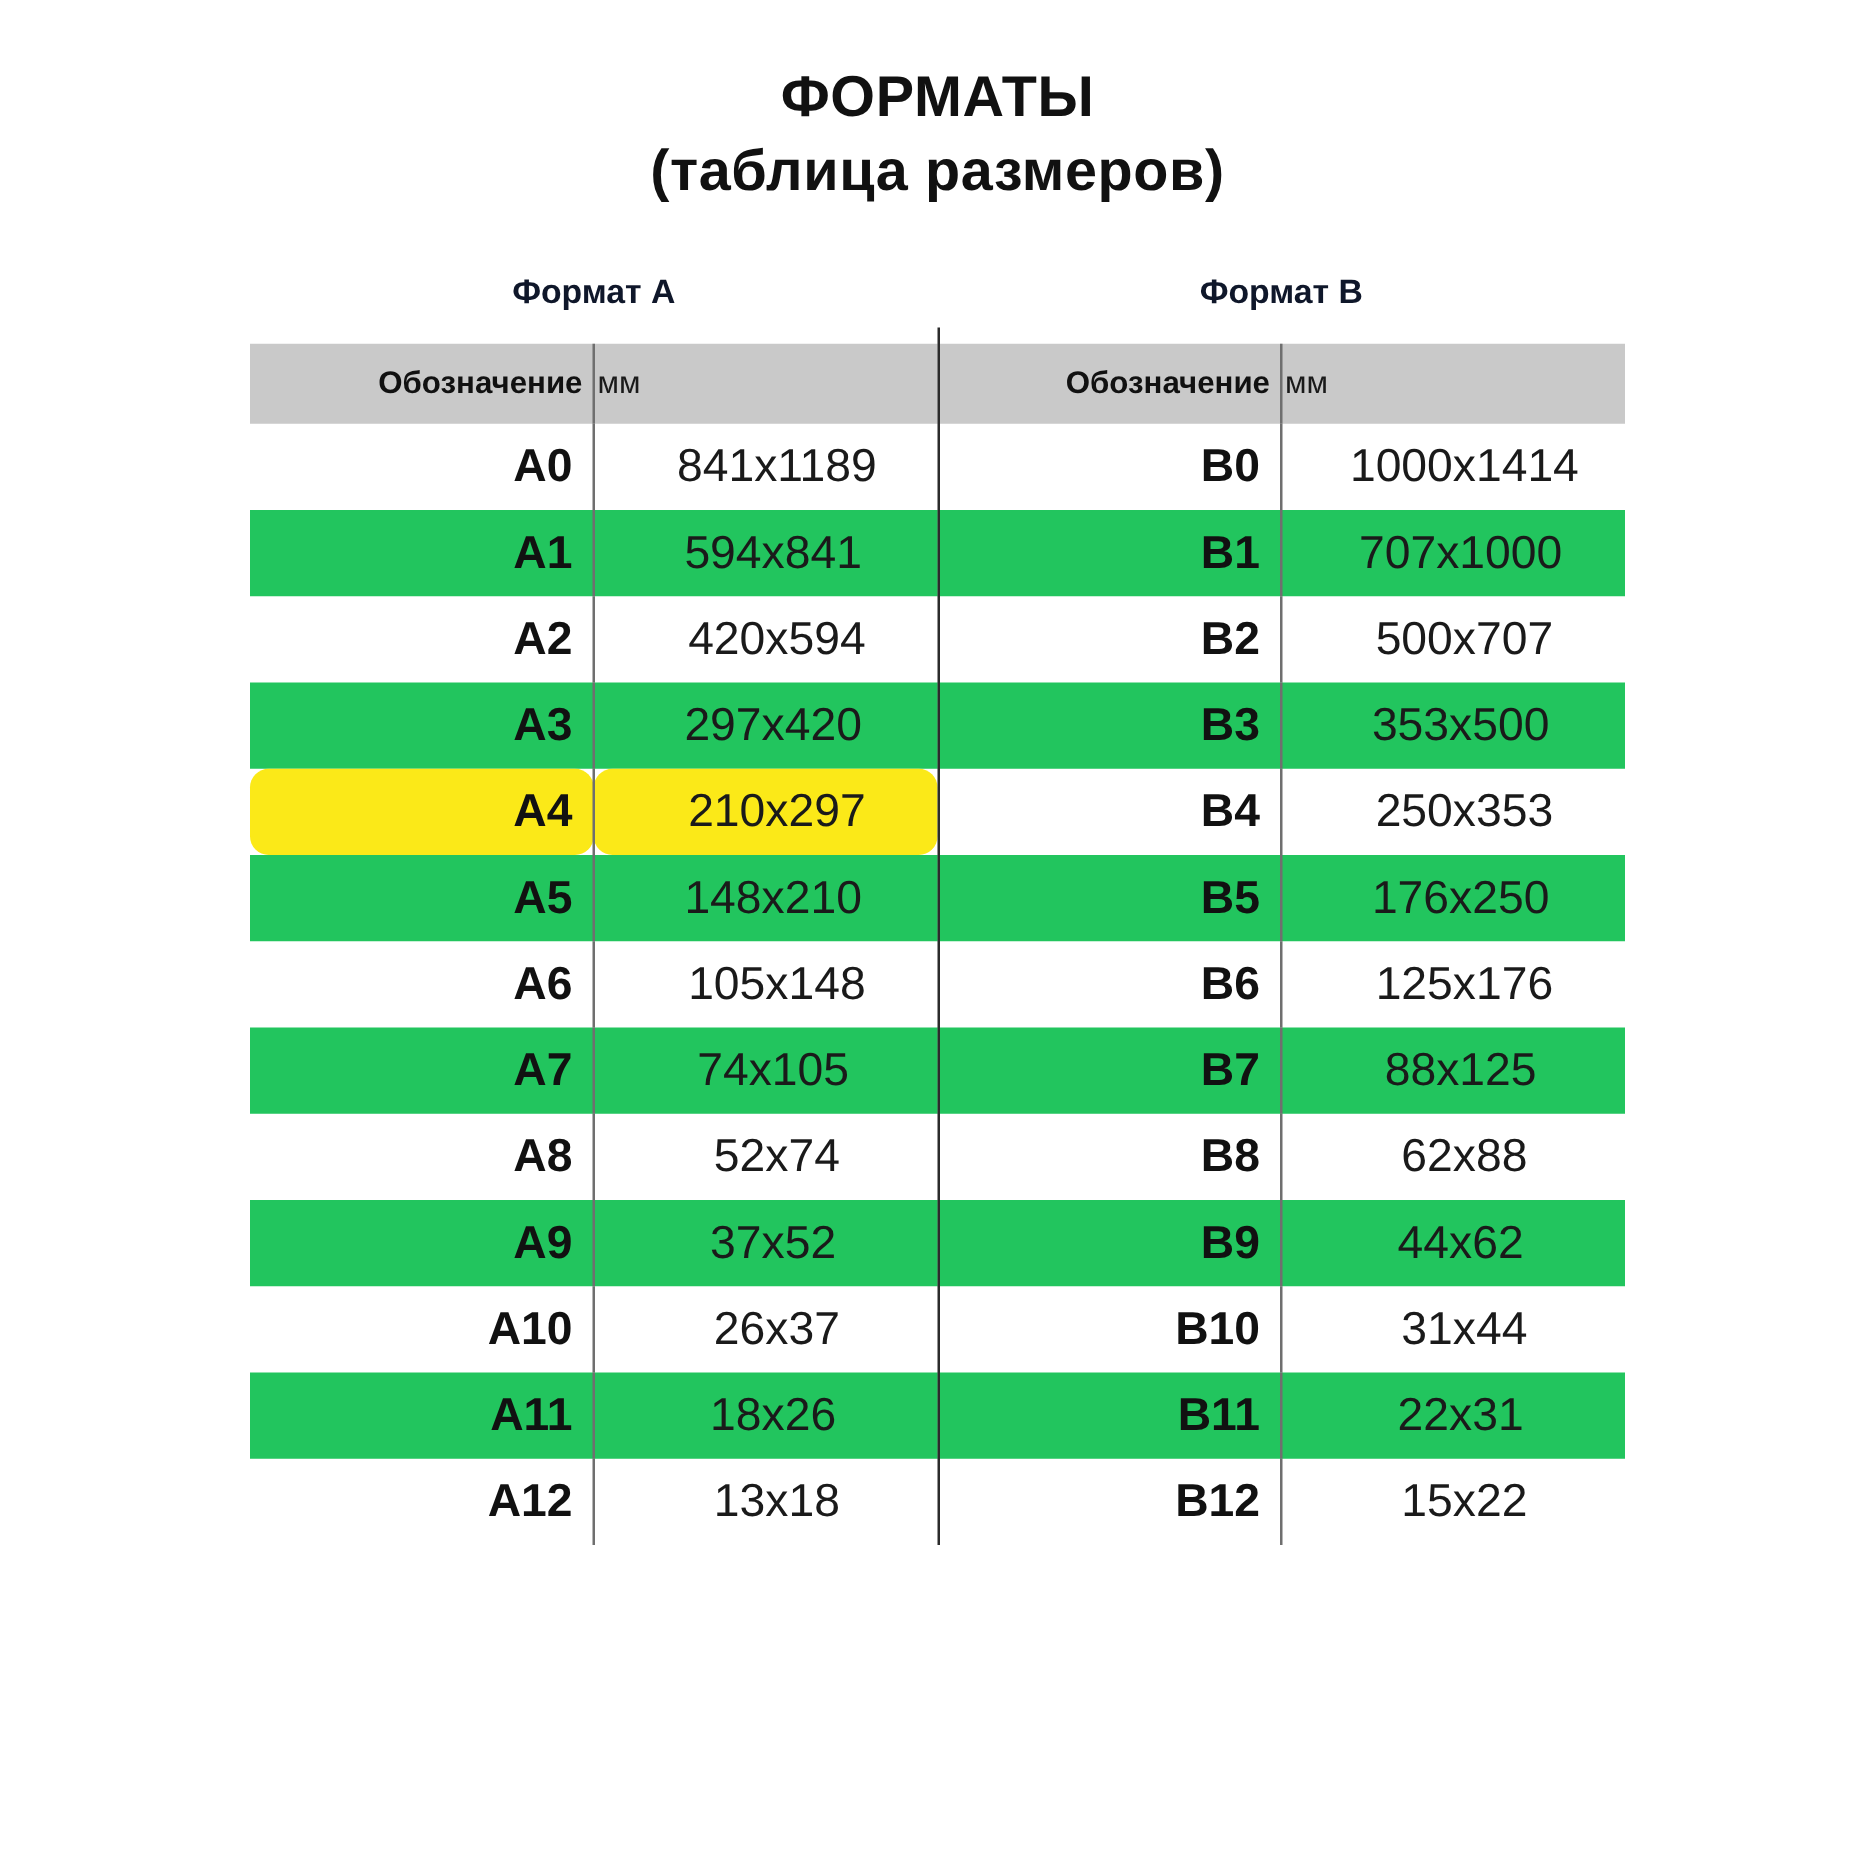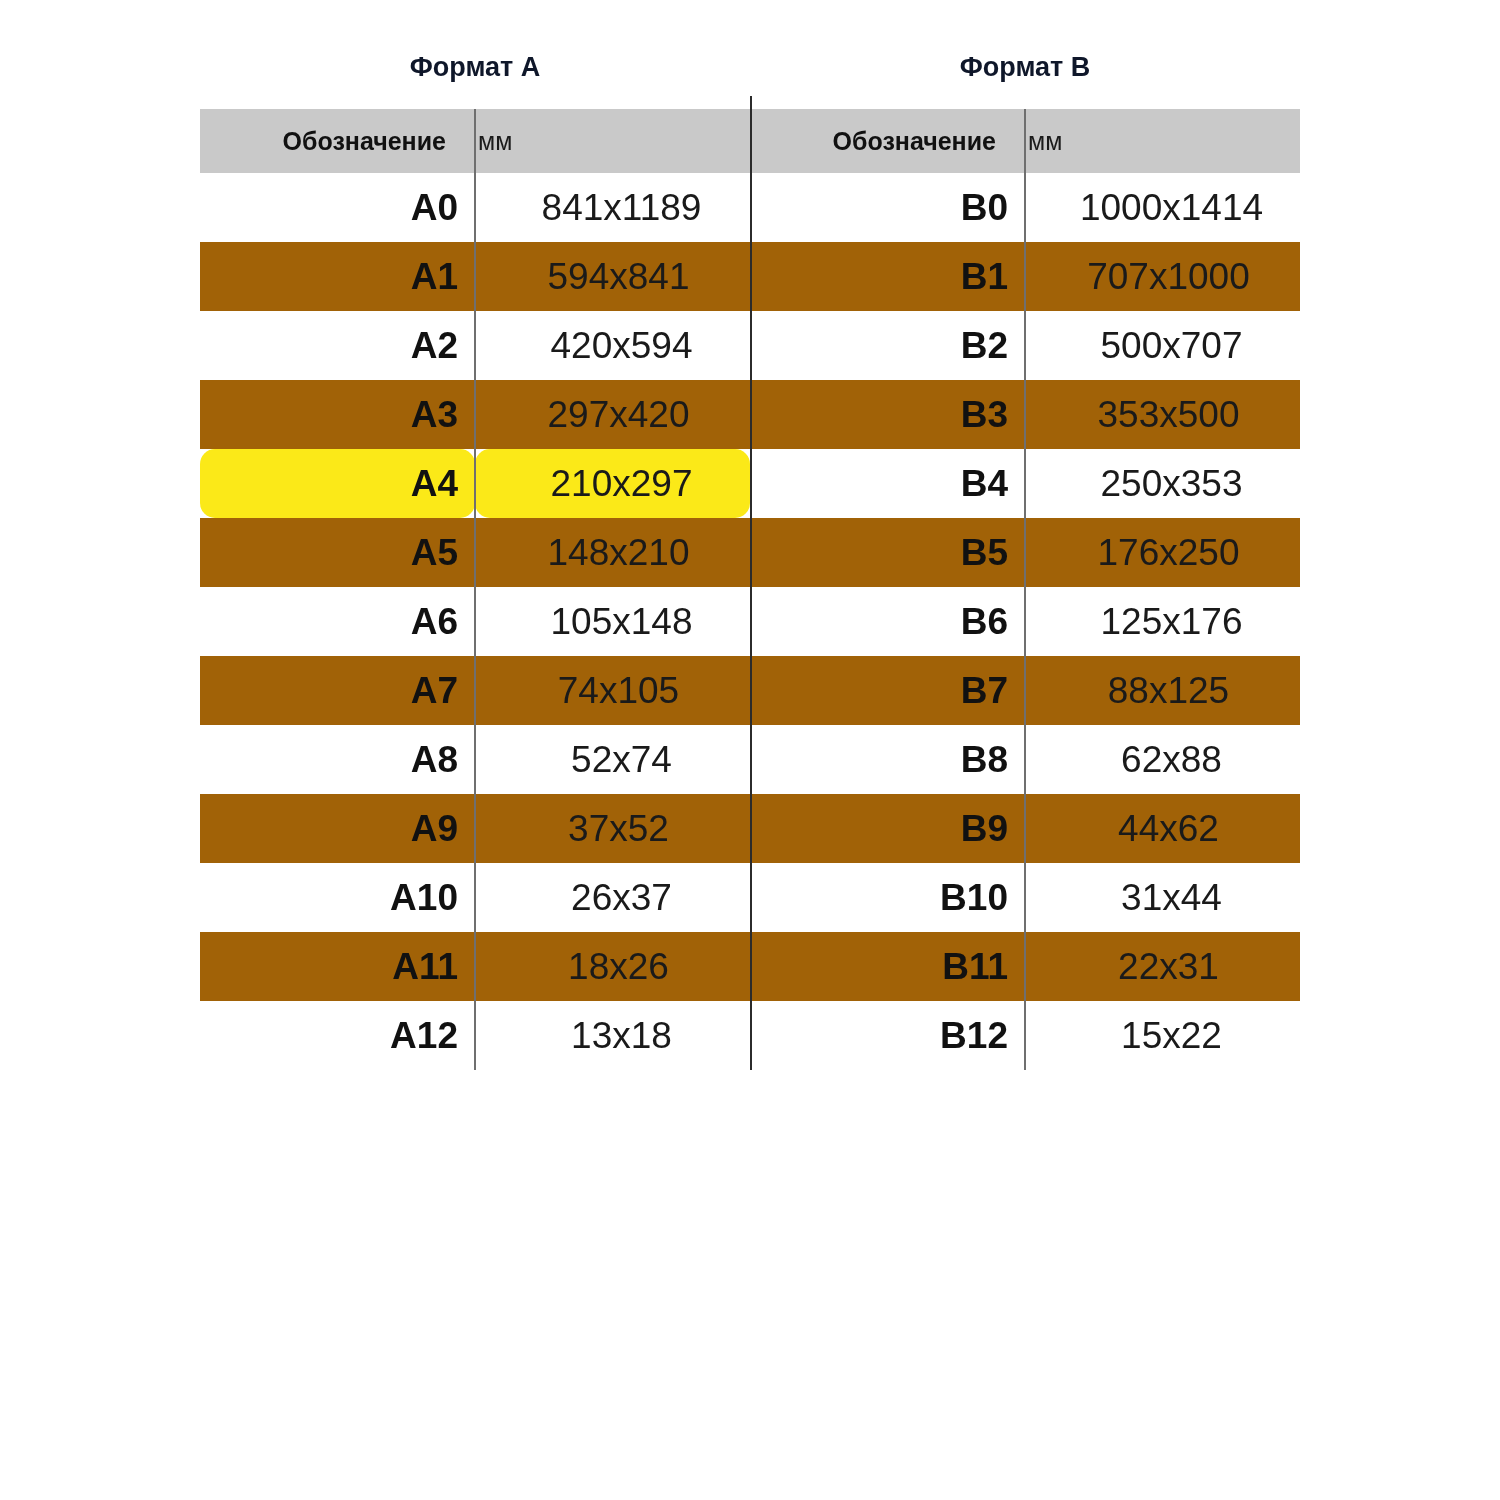--- a/index.html
+++ b/index.html
@@ -55,21 +55,21 @@
   }
   .hdr-row td {
     background: #c9c9c9;
     font-size: 25px;
     height: 62px;
     color: #1a1a1a;
     font-weight: normal;
   }
   .hdr-row td.code {
     text-align: right;
-    padding-right: 28px;
+    padding-right: 8px;
   }
   .hdr-row td.mm {
     text-align: left;
     padding-left: 2px;
   }
   tbody tr.data td {
     height: 67px;
     font-size: 37px;
   }
   td.code {
@@ -78,41 +78,45 @@
     font-weight: bold;
     color: #111111;
   }
   td.mm {
     text-align: center;
     padding-left: 18px;
     color: #1a1a1a;
     border-left: 2px solid #6f6f6f;
   }
   tr.alt td {
-    background: #a16207;
+    background: #22c55e;
     padding-left: 12px;
   }
   tr.data td.hl {
     background: #fbe918;
     border-radius: 15px;
   }
   .divider {
     position: absolute;
     top: 56px;
     bottom: 0;
     left: 550px;
     width: 2px;
     background: #2b2b2b;
   }
 </style>
 </head>
 <body>
 
 <div class="page">
 
+  <div class="title-block">
+    <div class="title-line">ФОРМАТЫ</div>
+    <div class="title-line">(таблица размеров)</div>
+  </div>
 
   <div class="table-wrap">
     <div class="divider"></div>
     <table class="fmt">
       <colgroup>
         <col class="c-code">
           <col class="c-mm">
           <col class="c-code">
           <col class="c-mm">
       </colgroup>

